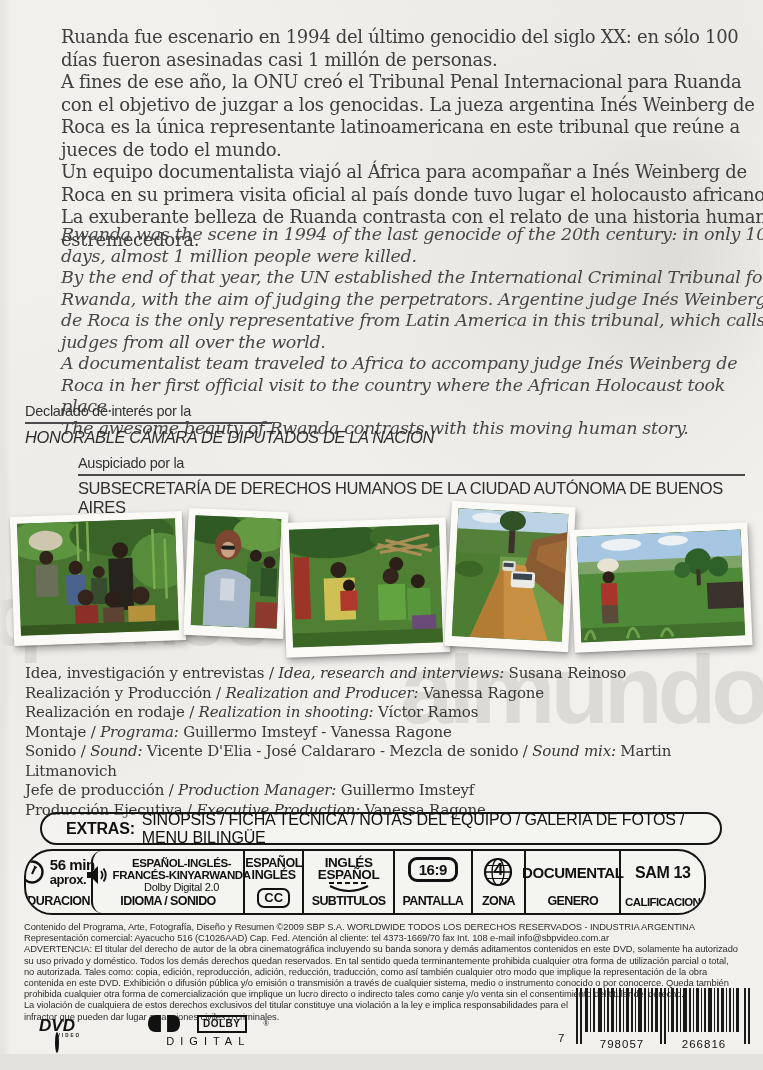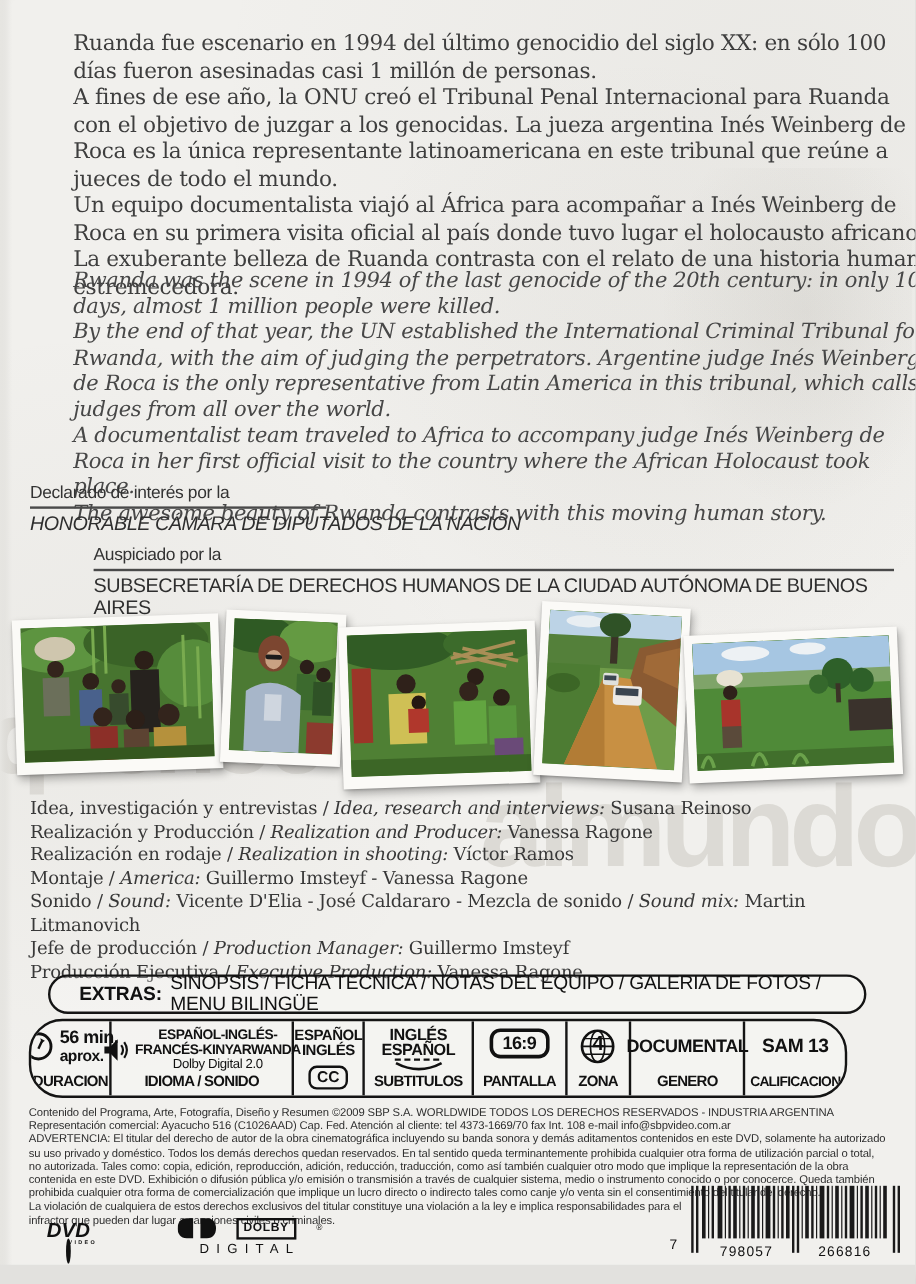--- a/index.html
+++ b/index.html
@@ -231,21 +231,21 @@
         <rect x="0" y="92" width="164" height="14" fill="#416f2c"></rect>
         <path d="M4,104 Q10,86 14,104 M46,104 Q52,84 58,104 M80,104 Q86,88 92,104" stroke="#6ba24b" stroke-width="3" fill="none"></path>
       </svg>
     </div>
   </div>
 
   <div class="credits">
     <p><span>Idea, investigación y entrevistas / </span><span class="it">Idea, research and interviews:</span><span> Susana Reinoso</span><span class="it"></span><span></span></p>
     <p><span>Realización y Producción / </span><span class="it">Realization and Producer:</span><span> Vanessa Ragone</span><span class="it"></span><span></span></p>
     <p><span>Realización en rodaje / </span><span class="it">Realization in shooting:</span><span> Víctor Ramos</span><span class="it"></span><span></span></p>
-    <p><span>Montaje / </span><span class="it">America:</span><span> Guillermo Imsteyf - Vanessa Ragone</span><span class="it"></span><span></span></p>
+    <p><span>Montaje / </span><span class="it">Programa:</span><span> Guillermo Imsteyf - Vanessa Ragone</span><span class="it"></span><span></span></p>
     <p><span>Sonido / </span><span class="it">Sound:</span><span> Vicente D'Elia - José Caldararo - Mezcla de sonido / </span><span class="it">Sound mix:</span><span> Martin Litmanovich</span></p>
     <p><span>Jefe de producción / </span><span class="it">Production Manager:</span><span> Guillermo Imsteyf</span><span class="it"></span><span></span></p>
     <p><span>Producción Ejecutiva / </span><span class="it">Executive Production:</span><span> Vanessa Ragone</span><span class="it"></span><span></span></p>
   </div>
 
   <div class="extras">
     <span class="x-label">EXTRAS:</span>
     <span>SINOPSIS / FICHA TECNICA / NOTAS DEL EQUIPO / GALERIA DE FOTOS / MENU BILINGÜE</span>
   </div>
 
@@ -259,21 +259,21 @@
           <polygon points="14.6,6.2 18.4,8.2 15.6,10.4" fill="#111"></polygon>
         </svg>
         <div>
           <div class="v1">56 min.</div>
           <div class="v1" style="font-size:13px;">aprox.</div>
         </div>
       </div>
       <div class="spec-label">DURACION</div>
     </div>
 
-    <div class="cell" style="flex:22.8;">
+    <div class="cell" style="flex:22.8;border-radius:11px;">
       <div class="spec-top">
         <svg width="22" height="20" viewBox="0 0 22 20">
           <polygon points="1,7 6,7 12,1 12,19 6,13 1,13" fill="#111"></polygon>
           <path d="M15,6 Q18,10 15,14 M17.5,3.5 Q22,10 17.5,16.5" fill="none" stroke="#111" stroke-width="1.8"></path>
         </svg>
         <div>
           <div class="v2">ESPAÑOL-INGLÉS-</div>
           <div class="v2">FRANCÉS-KINYARWANDA</div>
           <div class="v3" style="text-align:center;">Dolby Digital 2.0</div>
         </div>

